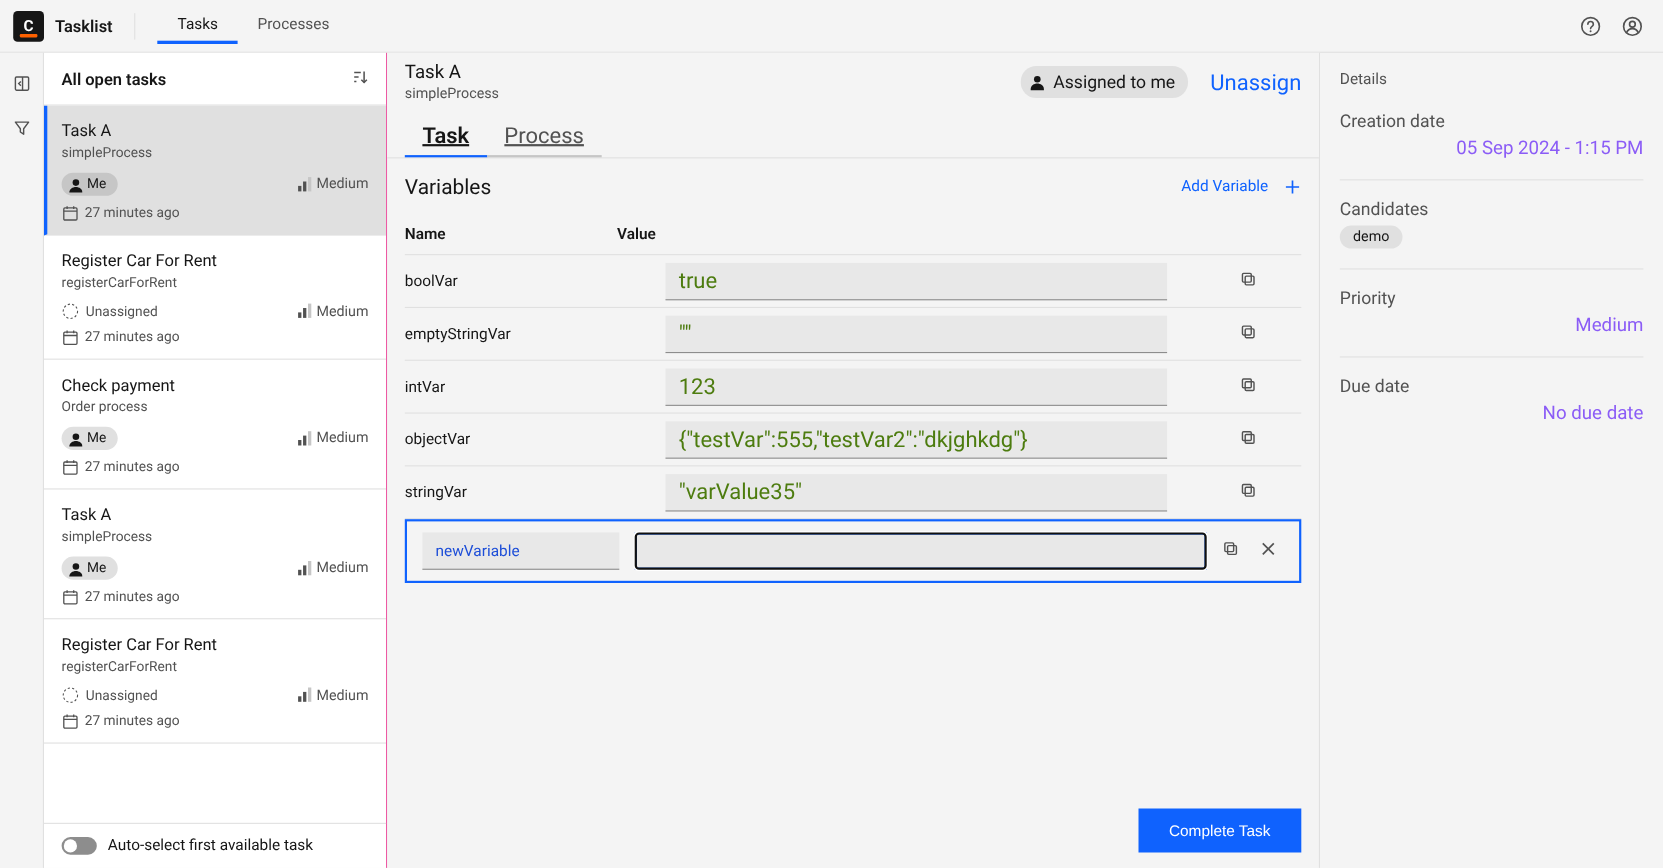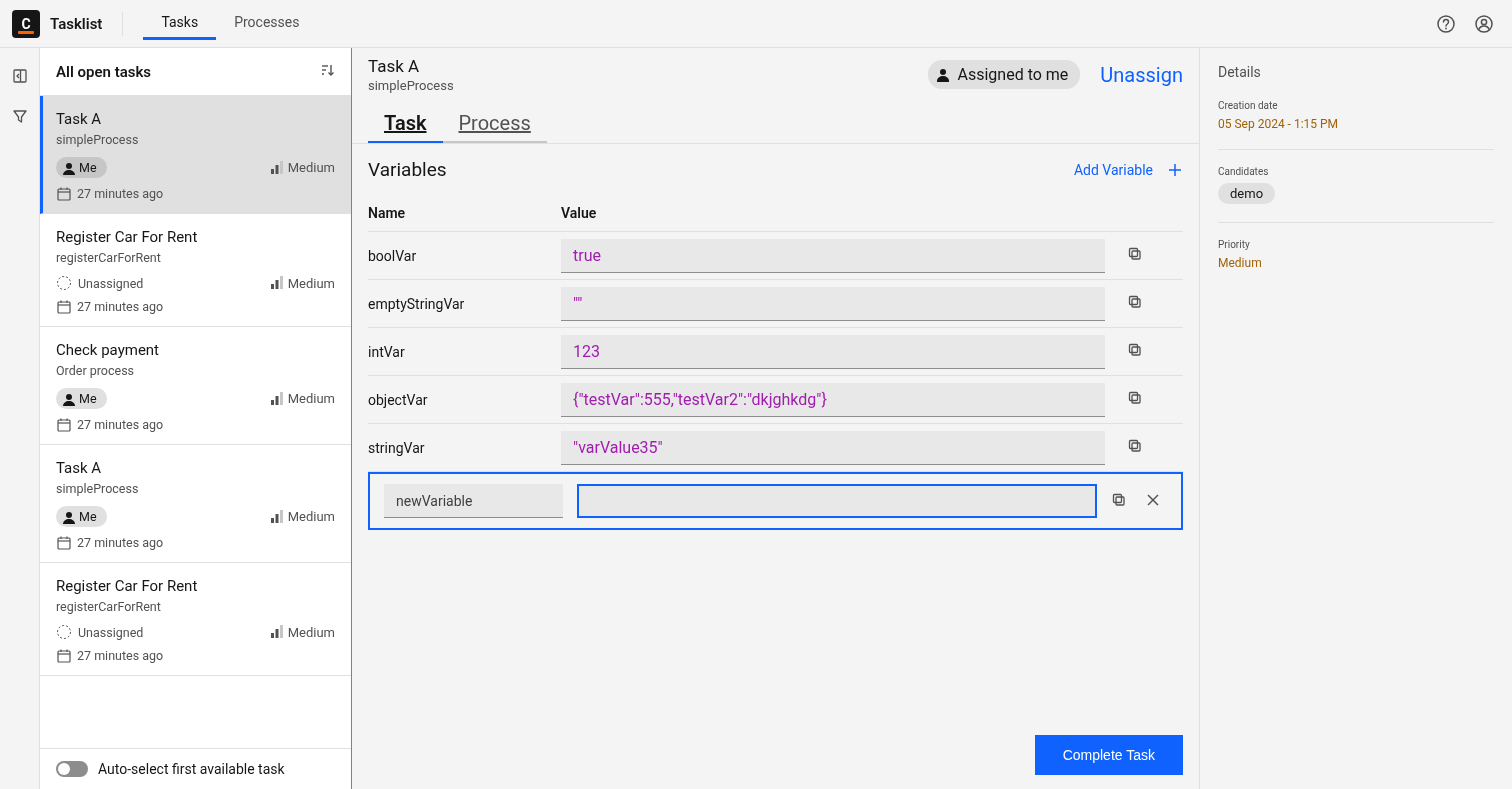--- a/index.html
+++ b/index.html
@@ -66,42 +66,42 @@
   
   .content-body { flex:1; overflow-y:auto; padding: 14px 16px; }
   .vars-header { display:flex; align-items:center; justify-content:space-between; margin-bottom:14px; }
   .vars-title { font-size:19px; }
   .add-var { color:#0f62fe; cursor:pointer; display:flex; align-items:center; gap:14px; font-size:14px; }
   
   .vars-colhead { display:flex; padding: 10px 0; border-bottom:1px solid #e0e0e0; font-weight:600; font-size:14px; }
   .col-name { width:193px; }
   .col-value { flex:1; }
   
-  .var-row { display:flex; align-items:center; min-height:48px; border-bottom:1px solid #e0e0e0; }
+  .var-row { display:flex; align-items:center; min-height:48px; border-bottom:1px solid #e0e0e0;gap:44px; }
   .var-name { width:193px; font-size:14px; color:#161616; padding:6px 0; }
   .var-value-wrap { flex:1; padding:0 8px 0 0; }
-  .var-value { width:100%; height:34px; background:#e8e8e8; border:none; border-bottom:1px solid #8d8d8d; padding:0 12px; font-size:16px; font-family:inherit; color:#a21caf; }
+  .var-value { width:100%; height:34px; background:#e8e8e8; border:none; border-bottom:1px solid #8d8d8d; padding:0 12px; font-size:20px; font-family:inherit; color:#4d7c0f; }
   .row-actions { width:70px; display:flex; align-items:center; justify-content:flex-start; gap:18px; padding-left:14px; }
   .row-icon { color:#525252; cursor:pointer; }
   
   .new-var-row { display:flex; align-items:center; padding:10px 14px; border:2px solid #0f62fe; margin-top:0; background:#f4f4f4; }
-  .new-var-name { width:179px; height:34px; background:#e8e8e8; border:none; border-bottom:1px solid #8d8d8d; padding:0 12px; font-size:14px; font-family:inherit; color:#404040; margin-right:14px; }
+  .new-var-name { width:179px; height:34px; background:#e8e8e8; border:none; border-bottom:1px solid #8d8d8d; padding:0 12px; font-size:14px; font-family:inherit; color:#1d4ed8; margin-right:14px; }
   .new-var-value { flex:1; height:34px; background:#e8e8e8; border:2px solid #0f62fe; padding:0 12px; font-size:14px; font-family:inherit; color:#161616; }
   .new-row-actions { width:70px; display:flex; align-items:center; justify-content:flex-start; gap:18px; padding-left:14px; }
   
   .center-footer { padding:14px 16px; display:flex; justify-content:flex-end; }
   .complete-btn { background:#0f62fe; color:#fff; border:none; padding:12px 28px; font-size:14px; cursor:pointer; }
   
   
   .details { width:312px; background:#f4f4f4; padding:16px 18px; }
   .details-title { font-size:14px; color:#525252; margin-bottom:20px; }
   .detail-block { padding:0 0 18px; border-bottom:1px solid #e0e0e0; margin-bottom:16px; }
   .detail-block:last-child { border-bottom:none; }
-  .detail-label { font-size:10px; color:#525252; margin-bottom:6px; }
-  .detail-value { font-size:12px; color:#a16207; }
+  .detail-label { font-size:16px; color:#525252; margin-bottom:6px; }
+  .detail-value { font-size:17px; color:#8b5cf6;text-align:right; }
   .cand-badge { display:inline-block; background:#e0e0e0; border-radius:12px; padding:3px 12px; font-size:13px; }
   
   svg { flex-shrink:0; }
 </style>
 </head>
 <body>
 
 <svg width="0" height="0" style="position:absolute">
   <defs>
     <g id="i-user">
@@ -452,14 +452,18 @@
       <div class="detail-value">05 Sep 2024 - 1:15 PM</div>
     </div>
     <div class="detail-block">
       <div class="detail-label">Candidates</div>
       <div><span class="cand-badge">demo</span></div>
     </div>
     <div class="detail-block">
       <div class="detail-label">Priority</div>
       <div class="detail-value">Medium</div>
     </div>
+    <div class="detail-block">
+      <div class="detail-label">Due date</div>
+      <div class="detail-value">No due date</div>
+    </div>
   </div>
 </div>
 
 </body></html>

